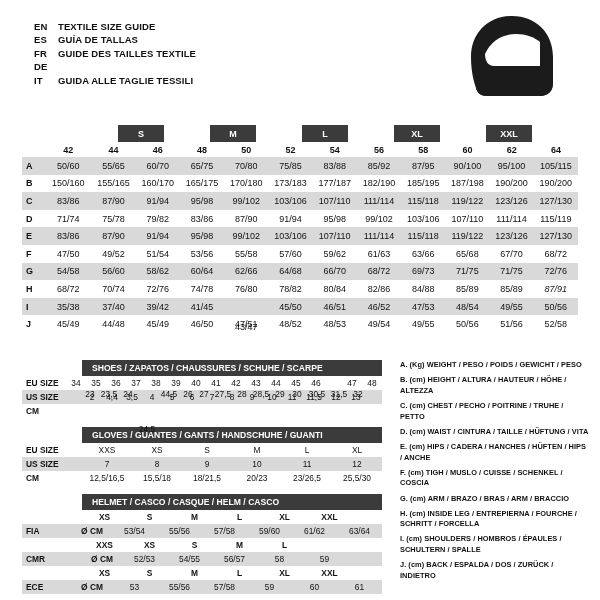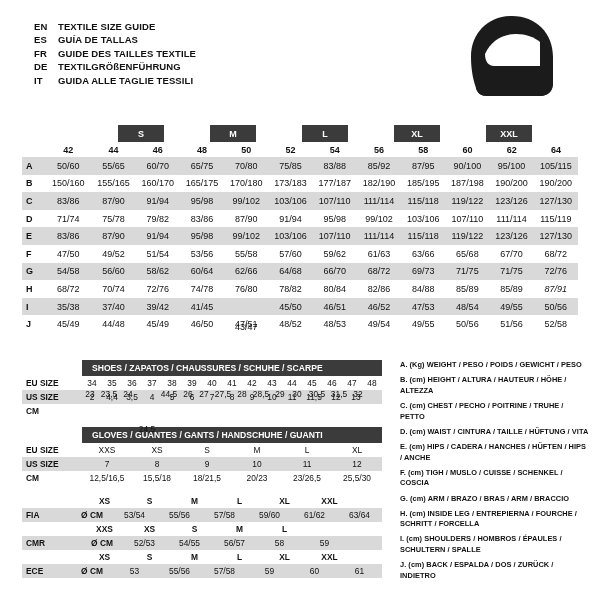--- a/index.html
+++ b/index.html
@@ -64,21 +64,20 @@
     <div class="row">
       <span class="code">ES</span>
       <span class="txt">GUÍA DE TALLAS</span>
     </div>
     <div class="row">
       <span class="code">FR</span>
       <span class="txt">GUIDE DES TAILLES TEXTILE</span>
     </div>
     <div class="row">
       <span class="code">DE</span>
-      <span class="txt">TEXTILGRÖßENFÜHRUNG</span>
     </div>
     <div class="row">
       <span class="code">IT</span>
       <span class="txt">GUIDA ALLE TAGLIE TESSILI</span>
     </div>
   </div>
 
   <div class="helmet">
     <svg viewBox="0 0 96 92" width="96" height="92" xmlns="http://www.w3.org/2000/svg">
       <path d="M48 2 C24 2 7 19 7 43 C7 58 10 68 12 74 C13.5 79 17 82 23 82 L76 82 C84 82 89 77 89 69 L89 43 C89 19 72 2 48 2 Z" fill="#1b1b1b"></path>
@@ -294,21 +293,21 @@
         <span style="width:20px;">37</span>
         <span style="width:20px;">38</span>
         <span style="width:20px;">39</span>
         <span style="width:20px;">40</span>
         <span style="width:20px;">41</span>
         <span style="width:20px;">42</span>
         <span style="width:20px;">43</span>
         <span style="width:20px;">44</span>
         <span style="width:20px;">45</span>
         <span style="width:20px;">46</span>
-        <span style="width:20px;">47</span>
+        <span style="width:20px;margin-left:16px;">47</span>
         <span style="width:20px;">48</span>
       </span>
     </div>
     <div class="brow shade">
       <span class="rk">US SIZE</span>
       <span class="rv">
         <span style="width:20px;">2</span>
         <span style="width:20px;">4,4</span>
         <span style="width:20px;">3,5</span>
         <span style="width:20px;">4</span>
@@ -377,20 +376,21 @@
         <span style="width:50px;">15,5/18</span>
         <span style="width:50px;">18/21,5</span>
         <span style="width:50px;">20/23</span>
         <span style="width:50px;">23/26,5</span>
         <span style="width:50px;">25,5/30</span>
       </span>
     </div>
 
     <div class="spacer"></div>
 
+    <div class="blk-title">HELMET / CASCO / CASQUE / HELM / CASCO</div>
 
     <div class="brow">
       <span class="rk"></span>
       <span class="rv">
         <span style="width:45px;font-weight:bold;">XS</span>
         <span style="width:45px;font-weight:bold;">S</span>
         <span style="width:45px;font-weight:bold;">M</span>
         <span style="width:45px;font-weight:bold;">L</span>
         <span style="width:45px;font-weight:bold;">XL</span>
         <span style="width:45px;font-weight:bold;">XXL</span>

